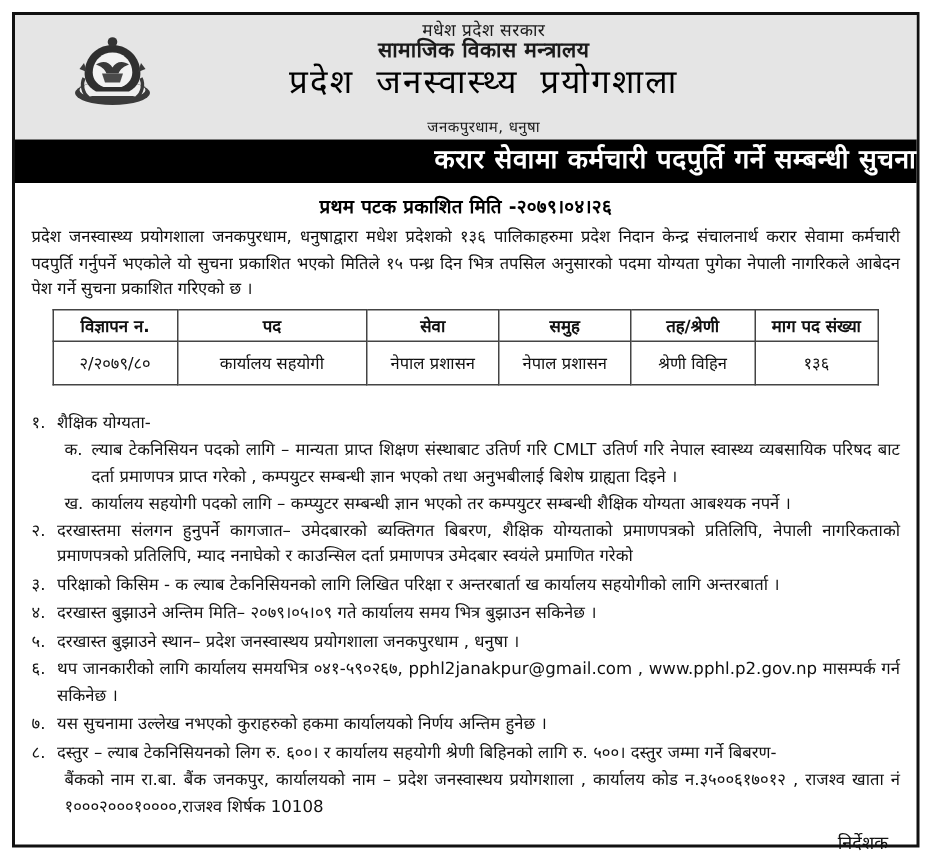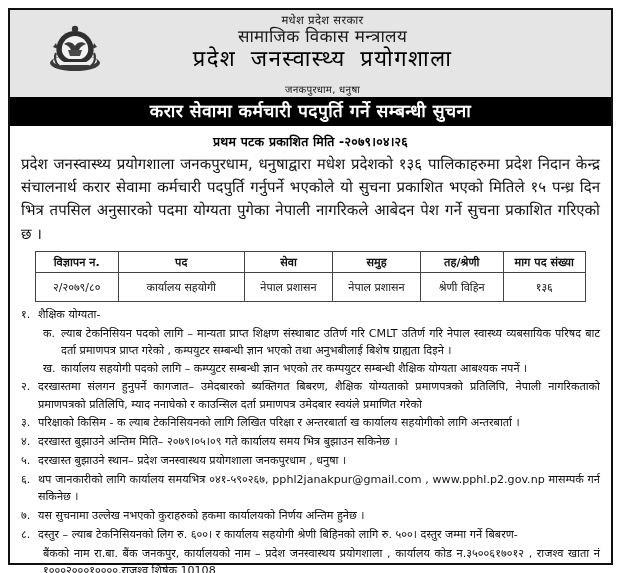--- a/index.html
+++ b/index.html
@@ -54,43 +54,44 @@
     text-align: center;
     padding-right: 70px;
     line-height: 1.12;
   }
   .lh-gov {
     font-size: 11.5px;
     color: #1a1a1a;
     letter-spacing: .3px;
   }
   .lh-ministry {
-    font-size: 17px;
+    font-size: 14px;
     color: #1a1a1a;
     letter-spacing: .3px;
+    font-weight: bold;
   }
   .lh-office {
     font-size: 22px;
     font-weight: normal;
     color: #000;
     letter-spacing: 1.5px;
     margin: 1px 0 12px 0;
     word-spacing: 6px;
   }
   .lh-address {
     font-size: 10px;
     color: #1a1a1a;
     letter-spacing: .3px;
   }
 
   
   .title-bar {
     background: #000;
     color: #fff;
-    text-align: center;
+    text-align: right;
     font-size: 17.5px;
     font-weight: bold;
     padding: 4px 0 5px 0;
     letter-spacing: .4px;
     line-height: 1.15;
   }
 
   
   .body-area {
     flex: 1;
@@ -101,32 +102,32 @@
   }
   .pub-date {
     text-align: center;
     font-size: 12.5px;
     font-weight: bold;
     color: #000;
     margin: 2px 0 3px 0;
     letter-spacing: .2px;
   }
   .intro {
-    font-size: 15px;
+    font-size: 11px;
     color: #111;
     text-align: justify;
     line-height: 1.55;
     margin-bottom: 5px;
     padding: 0 2px;
   }
 
   
   .vac-table-wrap {
     padding: 0 16px 0 16px;
-    margin-bottom: 4px;
+    margin-bottom: 16px;
   }
   table.vac {
     width: 100%;
     border-collapse: collapse;
     font-size: 11px;
     color: #111;
   }
   table.vac th, table.vac td {
     border: 1px solid #444;
     text-align: center;

